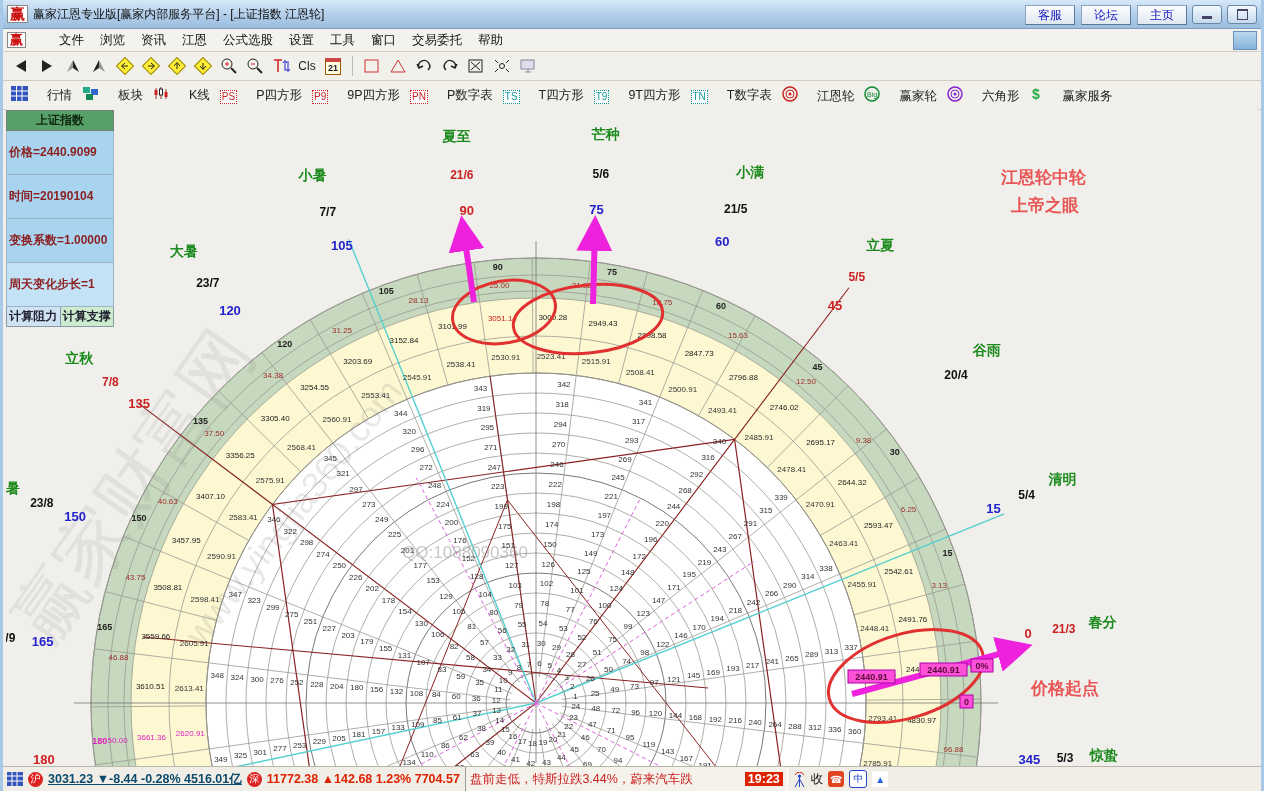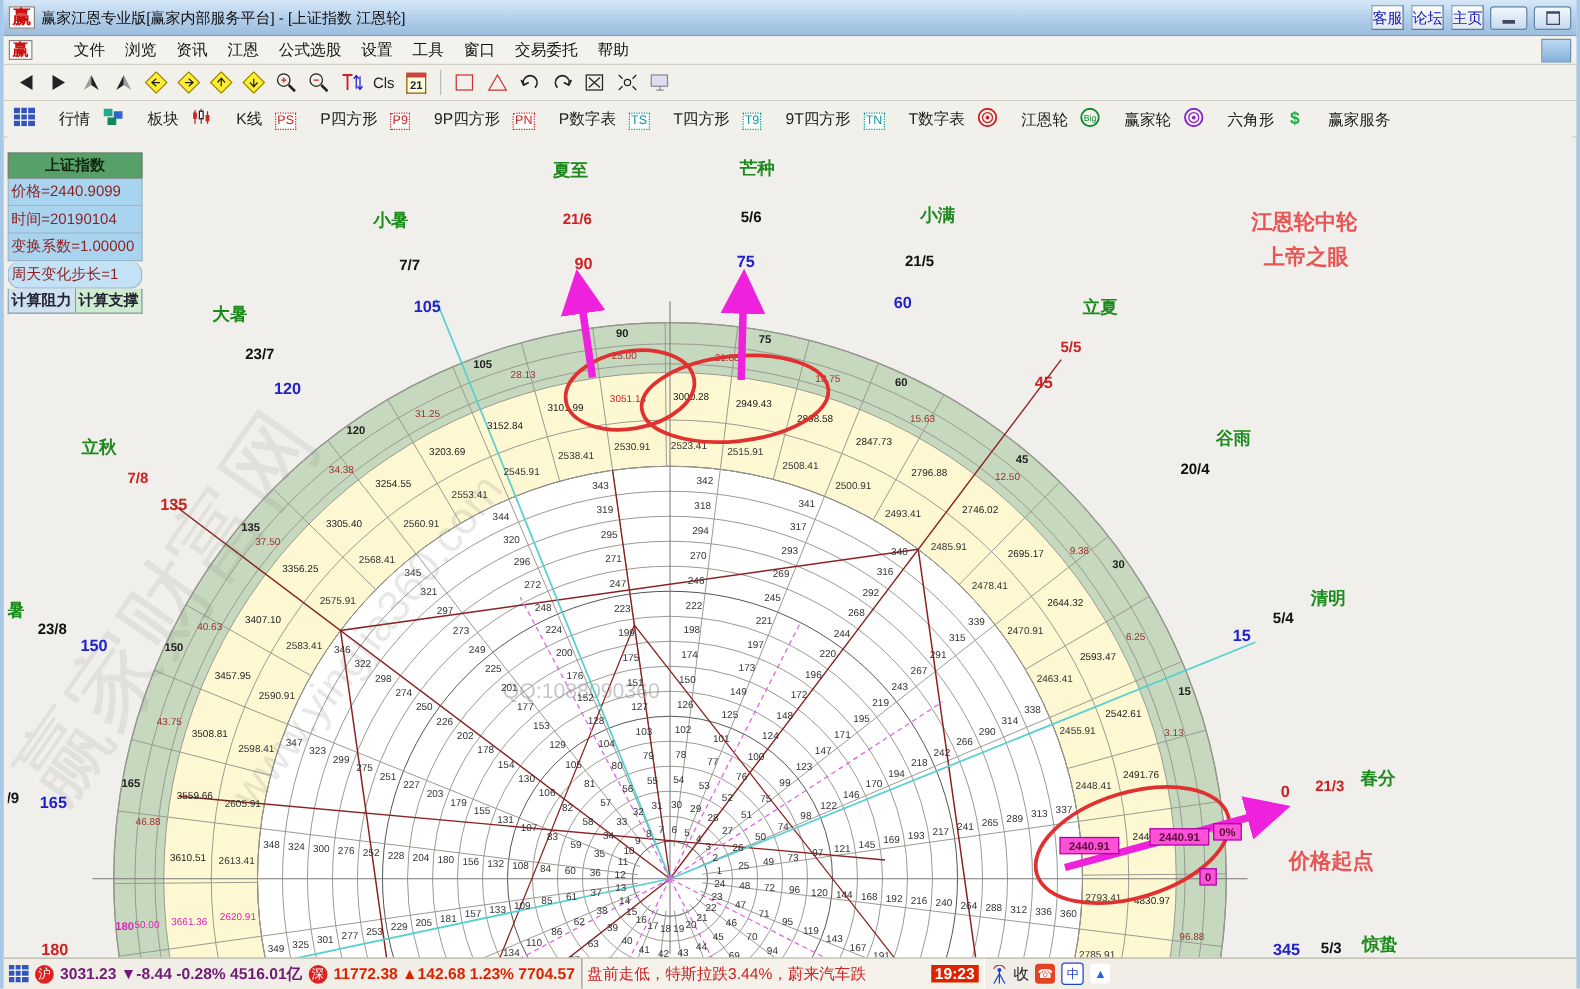--- a/index.html
+++ b/index.html
@@ -3,53 +3,53 @@
 <meta charset="utf-8">
 <style>
   html,body{margin:0;padding:0;}
   body{font-family:"Liberation Sans","DejaVu Sans",sans-serif;width:1264px;height:791px;overflow:hidden;background:#f0efeb;}
   .app{position:relative;width:1264px;height:791px;border-left:3px solid #a8c8e8;border-right:3px solid #a8c8e8;box-sizing:border-box;background:#f0efeb;}
   
   .titlebar{height:28px;background:linear-gradient(#d6e8f8,#aecbe8 60%,#9dbede);display:flex;align-items:center;padding:0 4px;border-bottom:1px solid #7a9cc0;}
   .logo{color:#cc1111;font-weight:bold;font-size:15px;background:#fff;border:1px solid #888;padding:0 2px;margin-right:5px;line-height:16px;}
   .title-text{font-size:12px;color:#111;}
   .tb-spacer{flex:1;}
-  .tb-btn{font-size:12px;color:#1111bb;background:linear-gradient(#fdfdfd,#dfe8f2);border:1px solid #8aa6c4;border-right-color:#5a7898;border-bottom-color:#5a7898;padding:2px 0;margin-left:6px;cursor:default;}
+  .tb-btn{font-size:12px;color:#1111bb;background:linear-gradient(#fdfdfd,#dfe8f2);border:1px solid #8aa6c4;border-right-color:#5a7898;border-bottom-color:#5a7898;padding:2px 12px;margin-left:6px;cursor:default;}
   .win-btn{width:28px;height:17px;margin-left:5px;border:1px solid #6888aa;border-radius:3px;background:linear-gradient(#f4f9ff,#c6d9ec);display:flex;align-items:center;justify-content:center;}
   .win-btn span{display:block;}
   .glyph-min{width:10px;height:3px;background:#446;margin-top:7px;}
   .glyph-max{width:9px;height:8px;border:1px solid #446;border-top-width:2px;}
   
   .menubar{height:22px;background:#f4f2ec;border-bottom:1px solid #d0cdc4;display:flex;align-items:center;padding:0 4px;font-size:12.5px;position:relative;}
   .menubar .logo{font-size:13px;line-height:14px;}
   .menu-item{padding:2px 8px;color:#111;}
   .mdi-box{position:absolute;right:4px;top:2px;width:22px;height:17px;background:linear-gradient(#bcd8f0,#86b2da);border:1px solid #6a92b8;}
   
   .toolbar{height:28px;background:#f2f0ea;border-bottom:1px solid #cfccc2;display:flex;align-items:center;padding:0 6px;gap:2px;}
   .ticon{width:24px;height:22px;display:flex;align-items:center;justify-content:center;}
   .tsep{width:1px;height:20px;background:#bbb;margin:0 5px;}
   .tool2{display:flex;align-items:flex-end;gap:19px;padding:0 6px 0 2px;font-size:12.5px;color:#222;}
   .letter-ic{font-size:10px;font-weight:normal;border:1px dotted;padding:0 1px;line-height:12px;background:#fff;}
   
   .chart{position:absolute;left:3px;right:3px;top:106px;height:661px;background:#f0efeb;overflow:hidden;}
   .chart svg{position:absolute;left:0;top:0;}
   svg text{font-family:"Liberation Sans","DejaVu Sans",sans-serif;}
   
-  .panel{position:absolute;left:0px;top:16px;width:108px;font-size:12px;z-index:5;}
+  .panel{position:absolute;left:0px;top:4px;width:108px;font-size:12px;z-index:5;}
   .panel .hd{background:#58a06a;border:1px solid #7a7a7a;text-align:center;color:#102810;font-weight:bold;padding:1px 0;}
-  .panel .row{background:#a9d4f0;border:1px solid #9ab4c8;border-top:none;color:#8b1f1f;font-weight:normal;padding:2px 2px;white-space:nowrap;overflow:hidden;}
-  .panel .row.alt{background:#c3e2f6;border-radius:10px;}
+  .panel .row{background:#a9d4f0;border:1px solid #9ab4c8;border-top:none;color:#8b1f1f;font-weight:bold;padding:13px 2px;white-space:nowrap;overflow:hidden;}
+  .panel .row.alt{background:#c3e2f6;}
   .panel .btns{display:flex;align-items:flex-end;}
   .panel .pbtn{flex:1;text-align:center;border:1px solid #8899aa;border-top:none;background:#cfe2f2;color:#223;padding:1px 0;font-weight:bold;}
   .panel .pbtn.green{background:#cdeccd;border-left:none;}
   
   .statusbar{position:absolute;left:0;right:0;bottom:0;height:24px;background:#f0eee6;border-top:1px solid #b8b5aa;display:flex;align-items:center;font-size:12.5px;padding:0 4px;gap:5px;white-space:nowrap;overflow:hidden;}
   .sb-ic{width:16px;height:14px;}
   .circ{width:15px;height:15px;border-radius:50%;background:#dd2222;color:#fff;font-size:10px;display:flex;align-items:center;justify-content:center;flex:none;}
-  .sh-text{color:#701a75;font-weight:bold;}
+  .sh-text{color:#0c4a6e;font-weight:bold;text-decoration:underline;}
   .sz-text{color:#dd2200;font-weight:bold;}
   .newsbox{display:flex;align-items:center;gap:4px;border:1px solid #999;border-bottom-color:#fff;border-right-color:#fff;background:#f4f2ea;padding:16px 4px;color:#cc2222;}
   .timebdg{background:#dd2200;color:#fff;padding:0 3px;font-weight:bold;margin-left:48px;}
   .recv{color:#222;}
   .mini{width:16px;height:16px;border-radius:3px;display:flex;align-items:center;justify-content:center;font-size:10px;color:#fff;flex:none;}
 </style>
 </head>
 <body>
 
 <div class="app">

